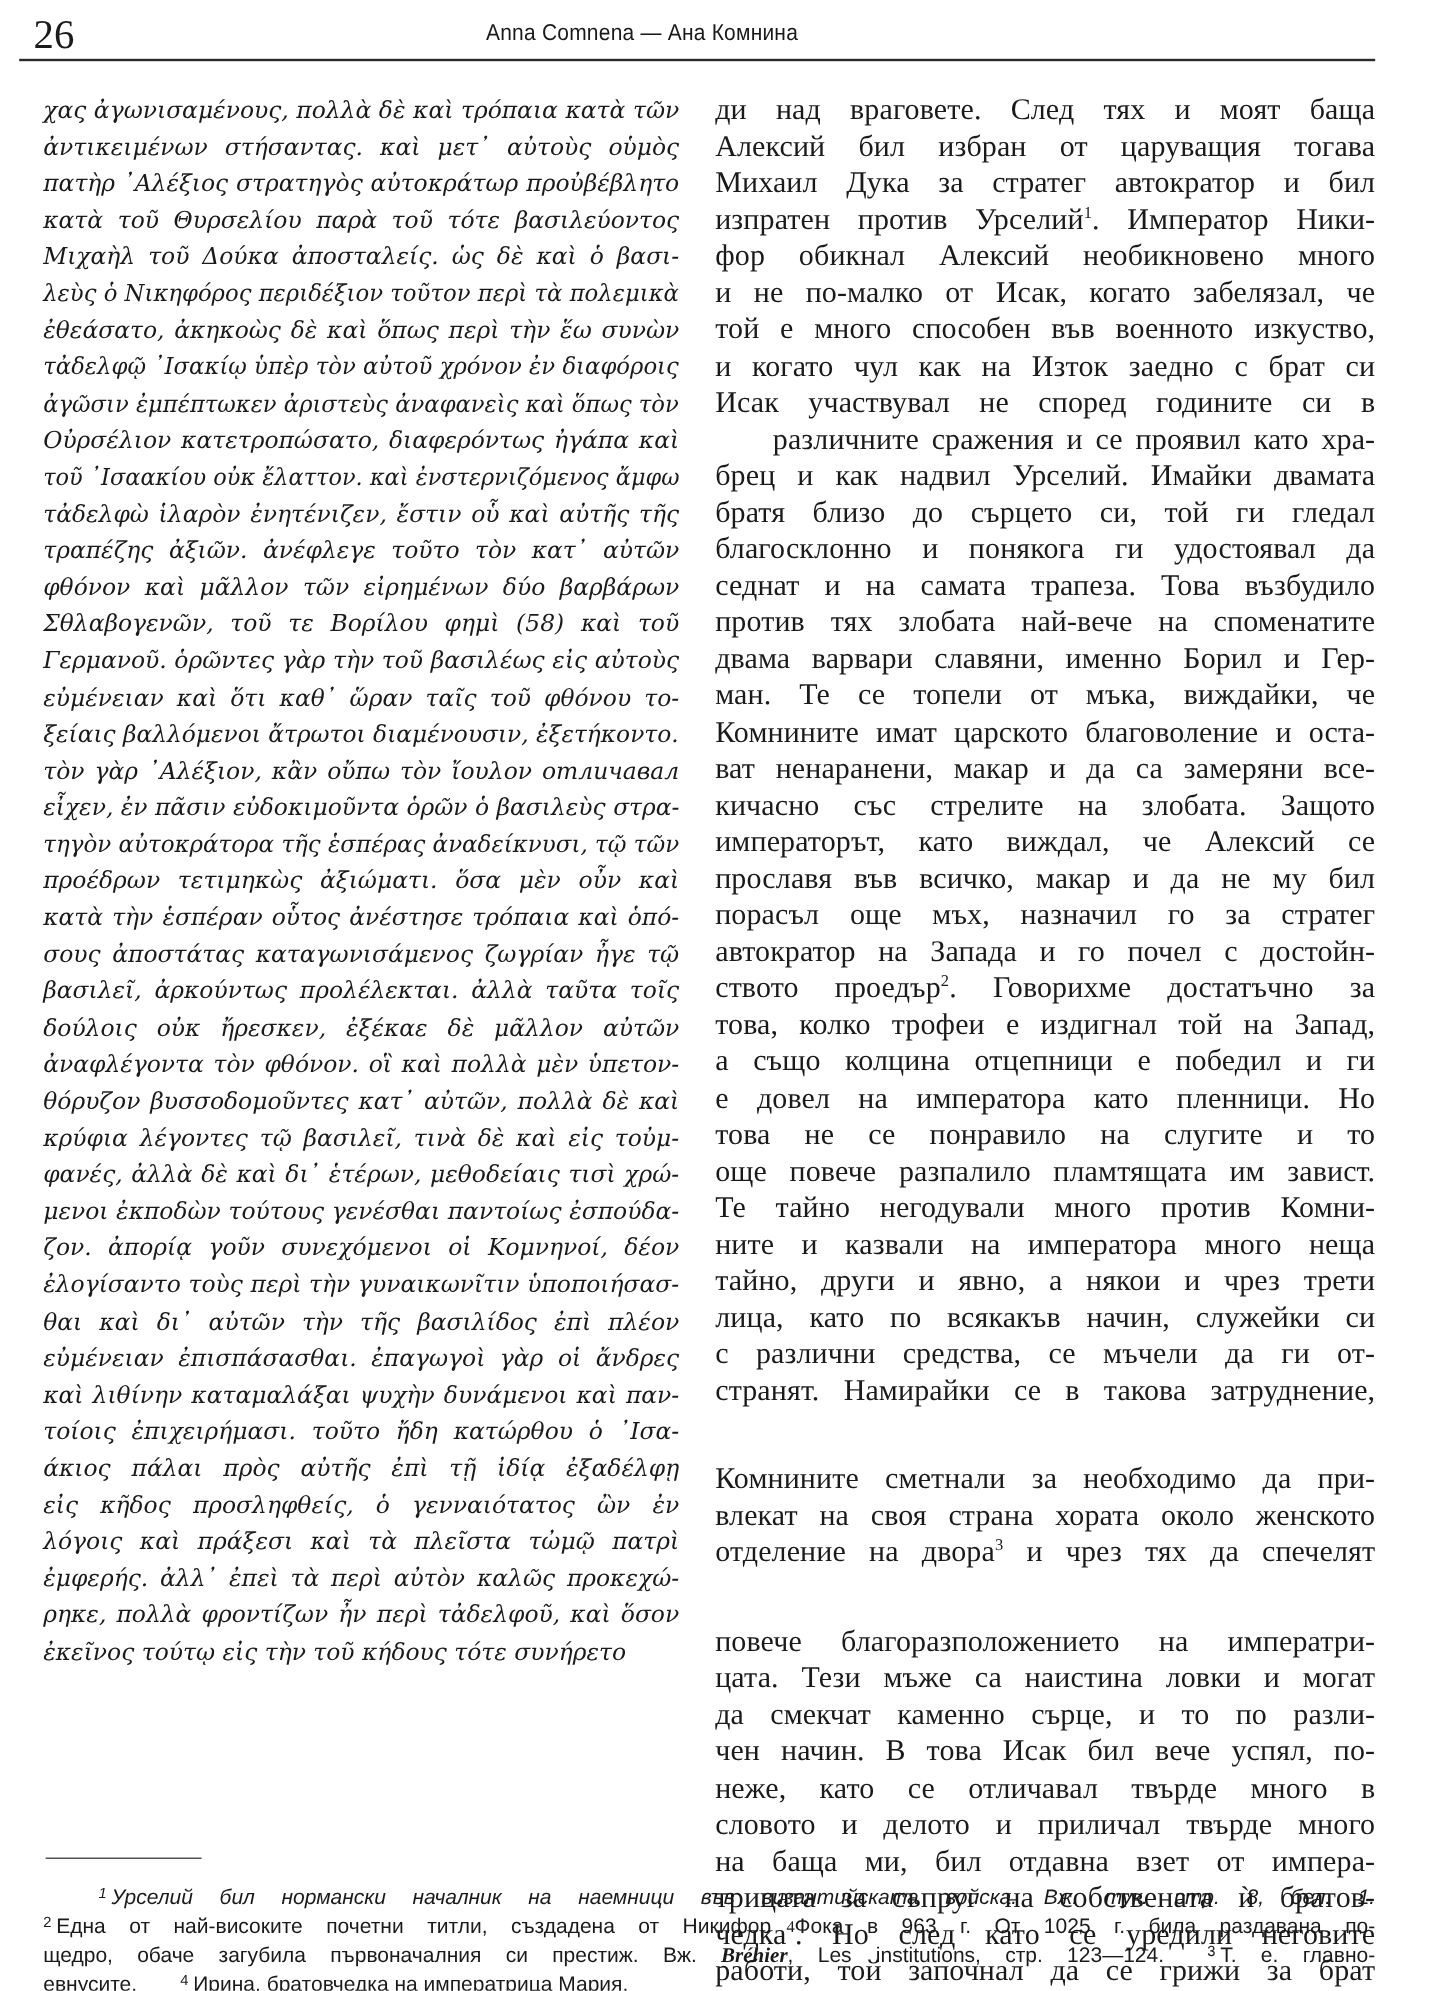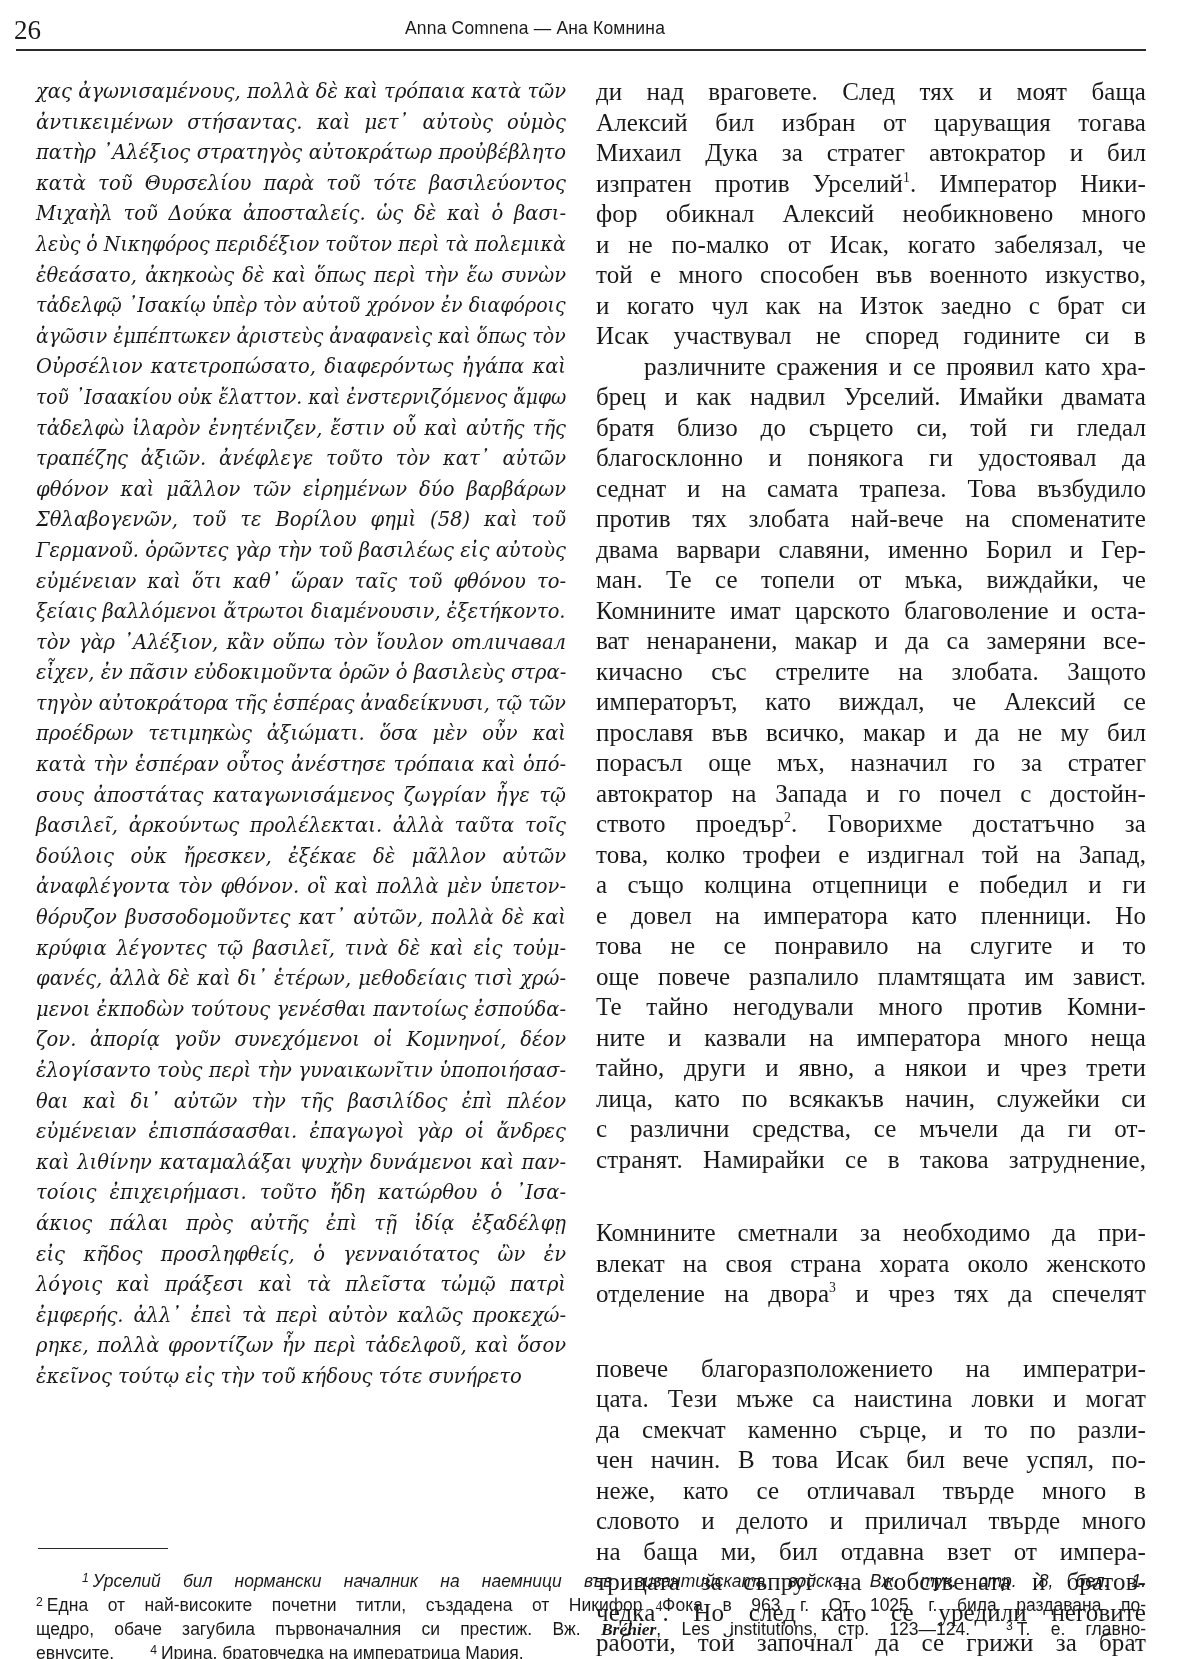--- a/index.html
+++ b/index.html
@@ -2,22 +2,22 @@
 <html><head>
 <meta charset="utf-8">
 <style>
   html, body { margin: 0; padding: 0; background: #ffffff; }
   body {
     width: 1200px; height: 1659px; position: relative; overflow: hidden;
     color: #1a1a1a;
     font-family: "Liberation Serif", "DejaVu Serif", serif;
   }
   .page-number {
-    position: absolute; left: 14px; top: 14px;
-    font-size: 27px; line-height: 32px;
+    position: absolute; left: 28px; top: 14px;
+    font-size: 34px; line-height: 32px;
     font-family: "Liberation Serif", serif;
   }
   .running-head {
     position: absolute; left: 405px; top: 16px;
     font-size: 19px; line-height: 24px;
     font-family: "Liberation Sans", sans-serif;
     letter-spacing: 0.2px;
     transform: scaleX(0.92); transform-origin: left center;
   }
   .header-rule {

